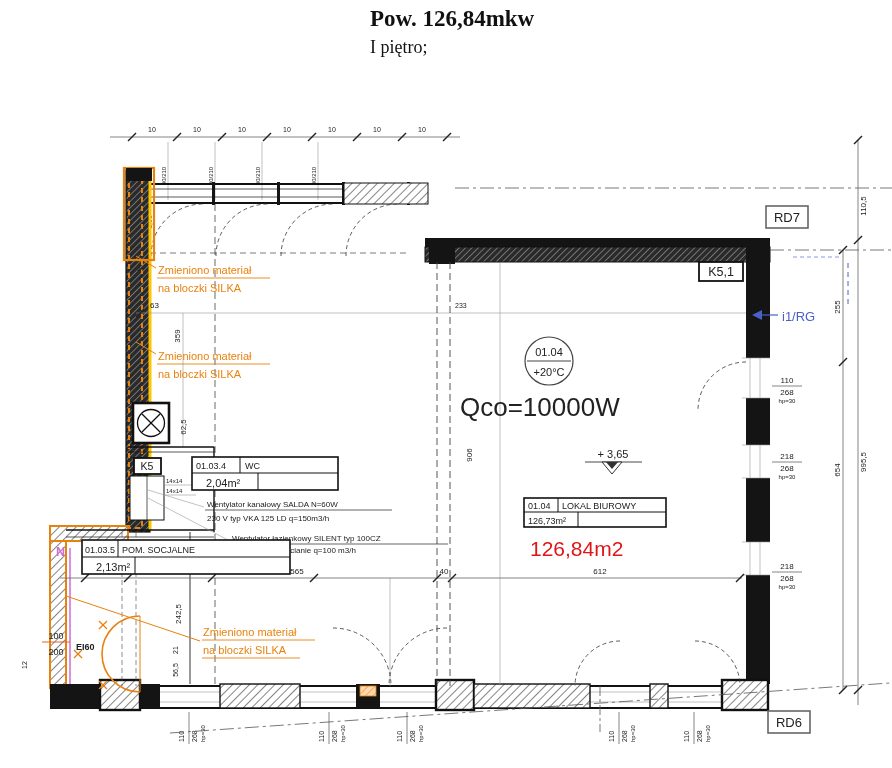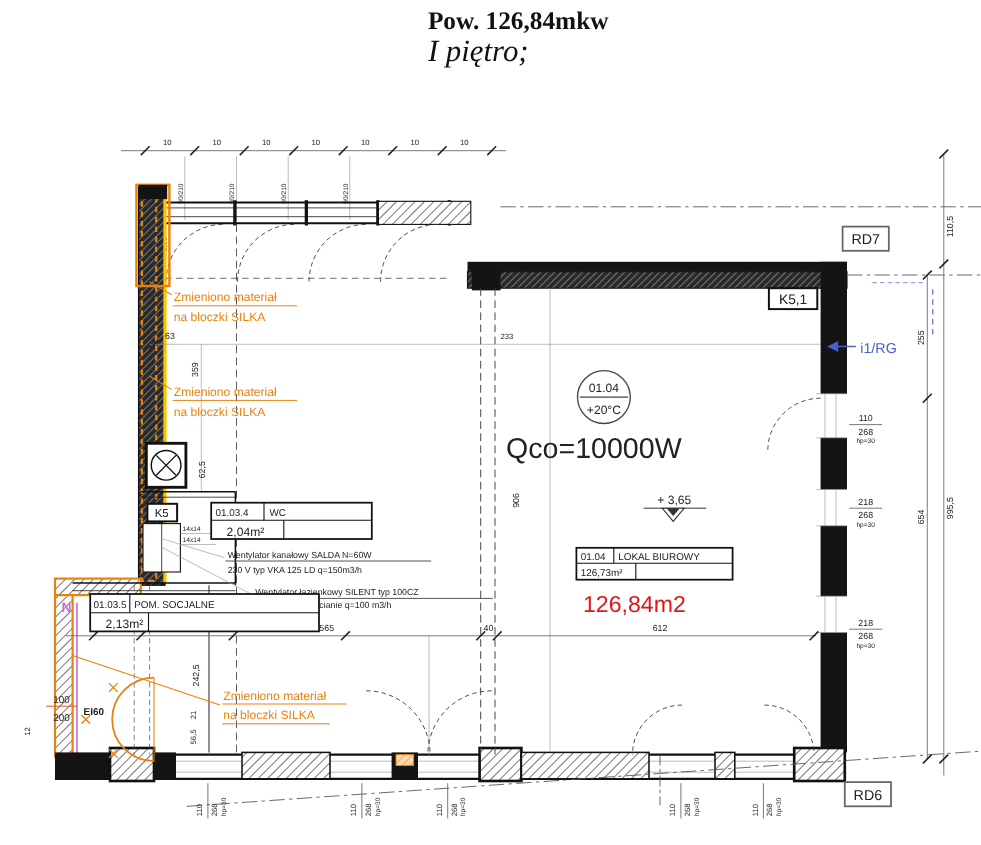--- a/index.html
+++ b/index.html
@@ -1,20 +1,20 @@
 <!DOCTYPE html>
 <html><head>
 <meta charset="utf-8">
 <style>
   html,body{margin:0;padding:0;background:#ffffff;}
   .page{position:relative;width:892px;height:768px;background:#fff;overflow:hidden;
         font-family:"Liberation Sans",sans-serif;}
-  .hdr{position:absolute;left:370px;top:4px;font-family:"Liberation Serif",serif;color:#111;margin-left:19px;}
+  .hdr{position:absolute;left:370px;top:4px;font-family:"Liberation Serif",serif;color:#111;}
   .hdr .t1{font-size:23px;font-weight:bold;line-height:29px;}
-  .hdr .t2,.hdr .t3{font-size:28px;line-height:28px;font-style:italic;}
+  .hdr .t2,.hdr .t3{font-size:18px;line-height:28px;}
   svg{position:absolute;left:0;top:0;}
   svg text{font-family:"Liberation Sans",sans-serif;fill:#222;}
   .d6{font-size:6px;} .d7{font-size:7px;} .d8{font-size:8px;} .d9{font-size:9px;}
   .d10{font-size:10.5px;} .d11{font-size:11px;} .d12{font-size:12.5px;} .d13{font-size:13px;}
   .mid{text-anchor:middle;}
   .org{fill:#E8820E;} .orgl{stroke:#E8820E;}
   .red{fill:#E01616;} .blue{fill:#4A5FC8;} .mag{fill:#CF6BD6;}
   .thinln{stroke:#999;stroke-width:0.6;}
   .dimln{stroke:#666;stroke-width:0.8;}
   .wall{fill:#141414;}

